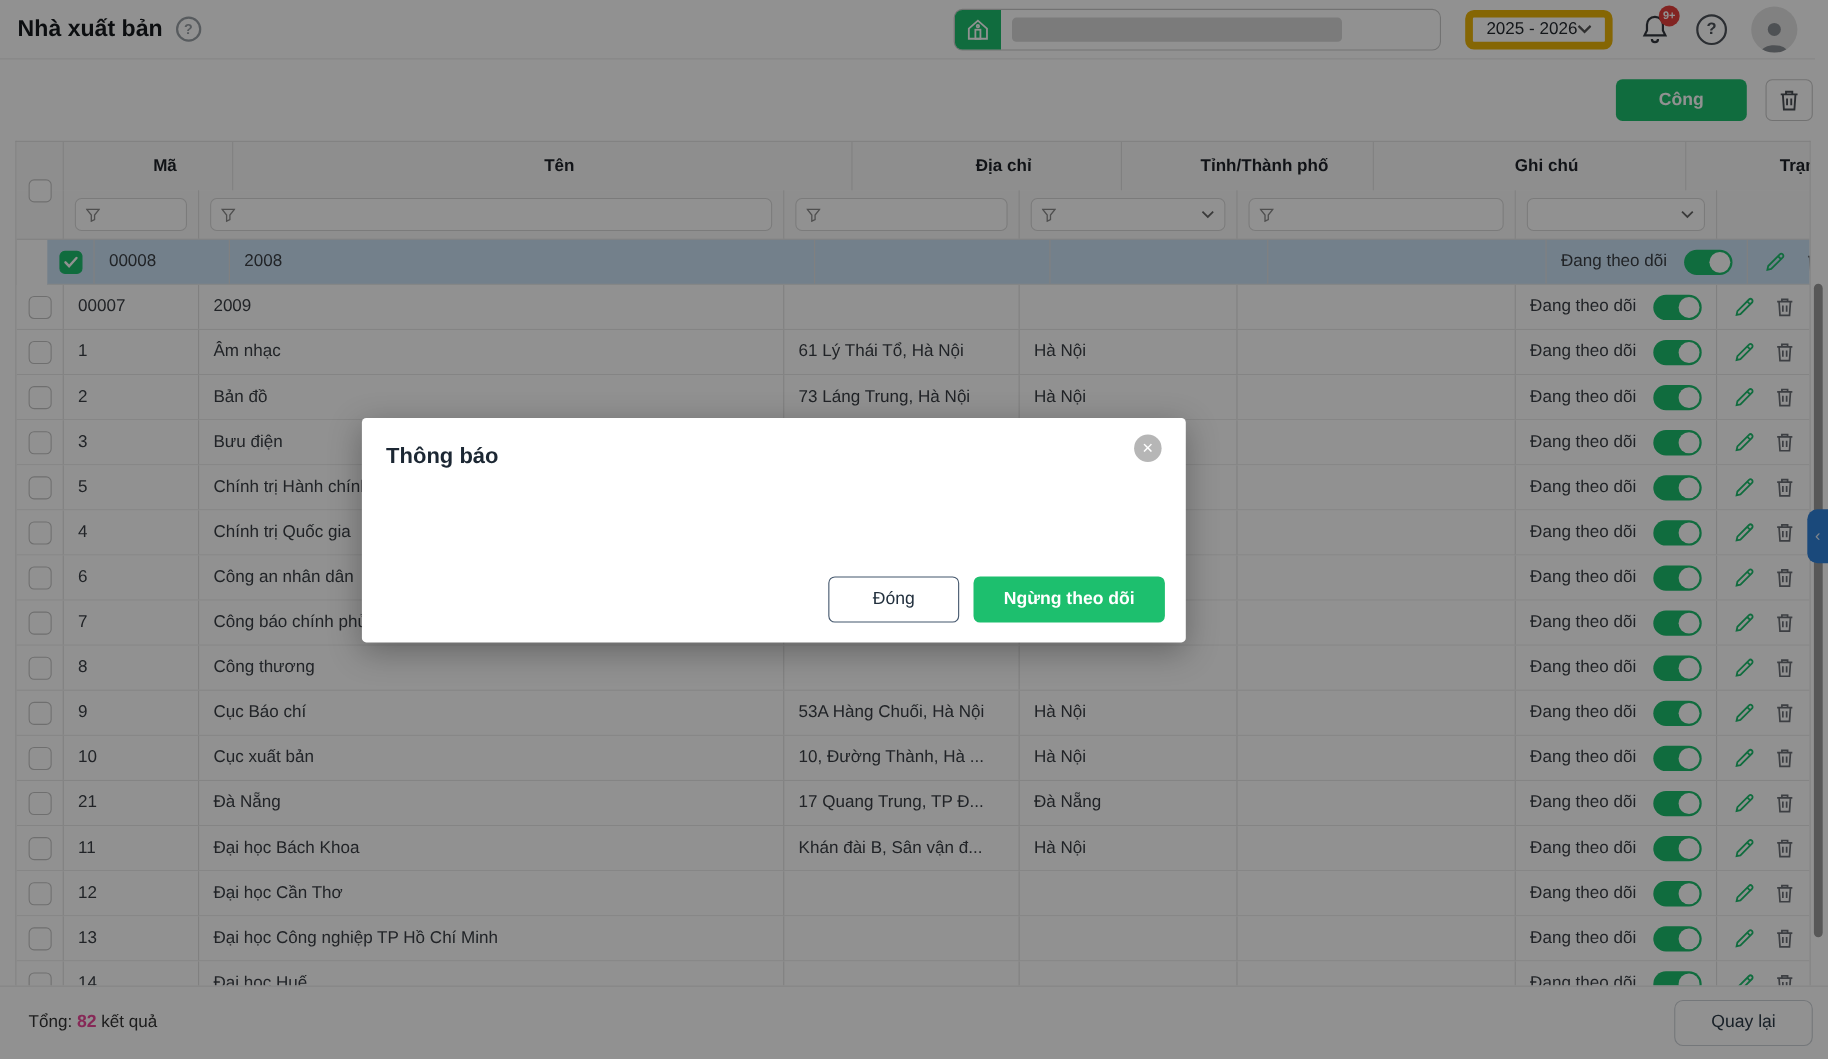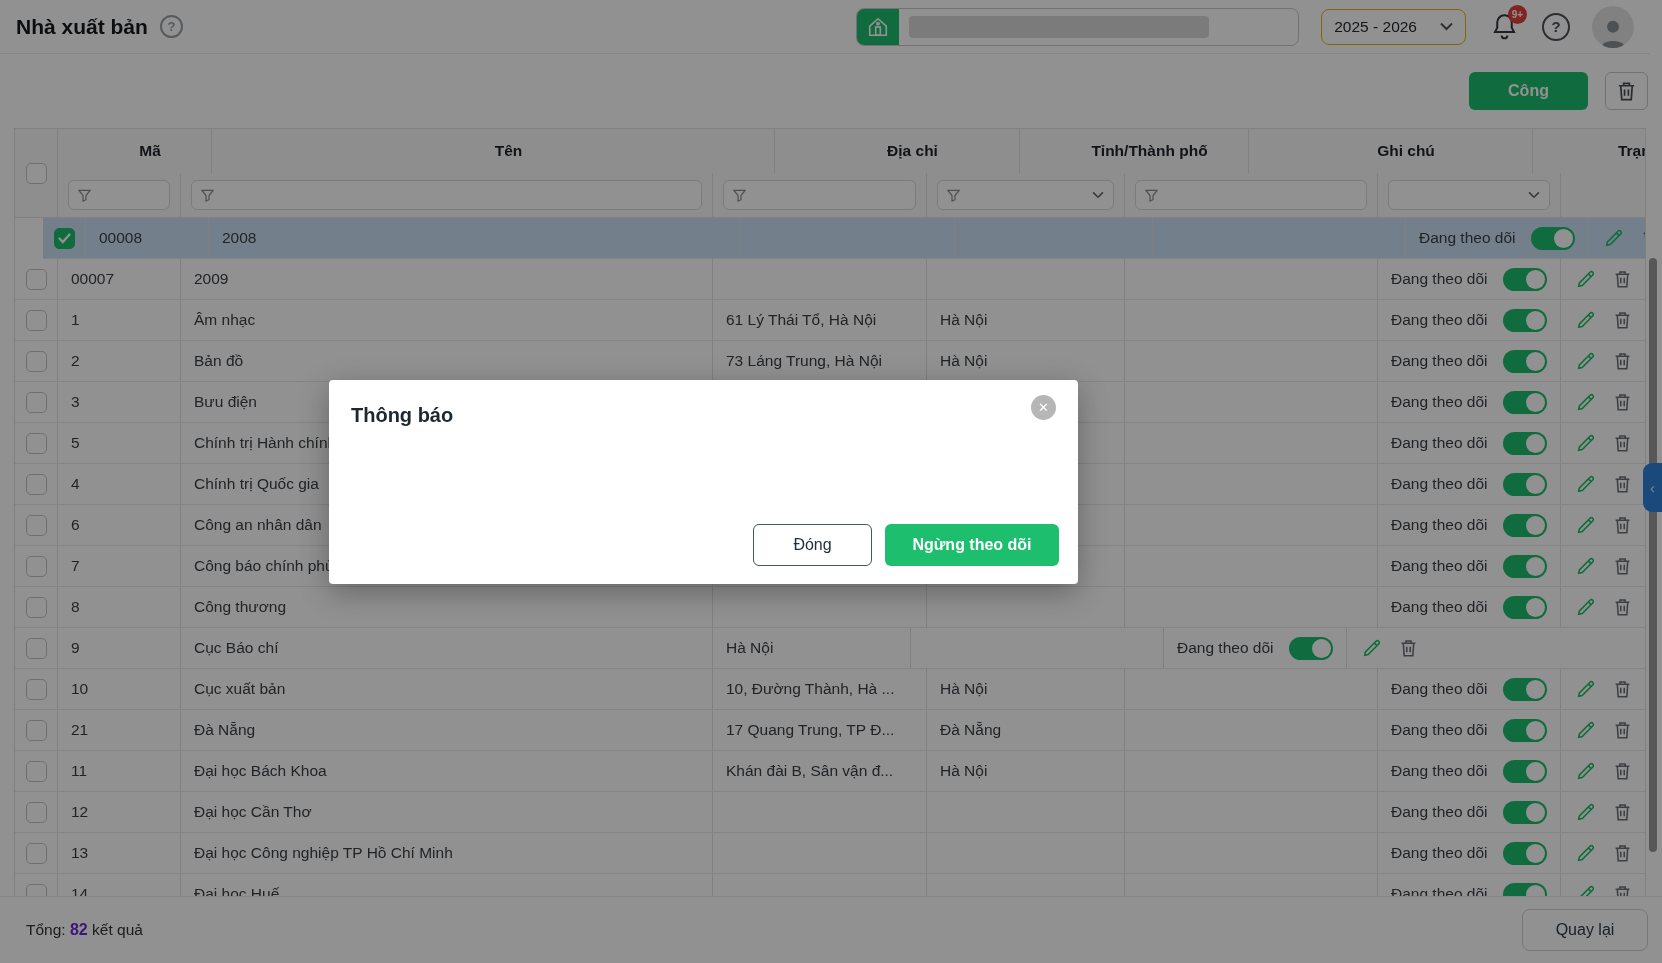--- a/index.html
+++ b/index.html
@@ -14,22 +14,22 @@
     border-bottom:1px solid #ececec; }
   .title-wrap { display:flex; align-items:center; gap:12px; }
   .page-title { font-size:21px; font-weight:bold; color:#16191d; }
   .help-circle { width:23px; height:23px; border:2px solid #9aa0a6; border-radius:50%;
     color:#9aa0a6; font-size:13px; font-weight:bold; display:flex; align-items:center; justify-content:center; }
   .topbar-right { display:flex; align-items:center; gap:22px; }
   .search-group { display:flex; align-items:center; width:443px; height:38px;
     border:1px solid #c9c9c9; border-radius:8px; overflow:hidden; background:#fff; }
   .home-btn { width:42px; height:38px; background:#1dbf6e; display:flex; align-items:center; justify-content:center; flex:none; }
   .blur-blob { display:block; width:300px; height:22px; margin-left:10px; border-radius:4px; background:#d9d9d9; }
-  .year-select { height:36px; min-width:128px; border:1px solid #eab308; border-radius:8px;
-    display:flex; align-items:center; justify-content:space-between; padding:0 12px; gap:23px;
+  .year-select { height:36px; min-width:128px; border:7px solid #eab308; border-radius:8px;
+    display:flex; align-items:center; justify-content:space-between; padding:0 12px; gap:0;
     font-size:15.5px; color:#24292f; background:#fff; cursor:pointer; }
   .bell-wrap { position:relative; width:32px; height:32px; display:flex; align-items:center; justify-content:center; }
   .badge { position:absolute; top:-6px; right:-7px; min-width:19px; height:19px; border-radius:10px;
     background:#e5403c; color:#fff; font-size:10px; font-weight:bold;
     display:flex; align-items:center; justify-content:center; padding:0 3px; }
   .q-circle { width:28px; height:28px; border:2px solid #4c5158; border-radius:50%; color:#4c5158;
     font-size:15px; font-weight:bold; display:flex; align-items:center; justify-content:center; }
   .avatar { width:42px; height:42px; border-radius:50%; background:#e3e3e3; overflow:hidden;
     display:flex; align-items:flex-end; justify-content:center; }
   
@@ -71,21 +71,21 @@
   .toggle { width:44px; height:23px; border-radius:12px; background:#1dbf6e; position:relative; flex:none; cursor:pointer; }
   .toggle::after { content:""; position:absolute; top:2px; right:2px; width:19px; height:19px;
     border-radius:50%; background:#fff; }
   .c-actions { display:flex; align-items:center; justify-content:center; gap:17px; }
   .icon-btn { display:flex; align-items:center; cursor:pointer; }
   
   .footer { position:absolute; left:0; right:0; bottom:0; height:67px; background:#fff;
     border-top:1px solid #e8e8e8; display:flex; align-items:center; justify-content:space-between;
     padding:0 14px 0 26px; }
   .total { font-size:15.5px; color:#333; }
-  .total b { font-size:16px; color:#6d28d9; }
+  .total b { font-size:16px; color:#ec4899; }
   .btn-back { width:126px; height:42px; background:#fff; border:1px solid #ccd1d6; border-radius:8px;
     font-size:16px; color:#2c3a47; font-family:inherit; cursor:pointer; }
   
   .scroll-thumb { position:absolute; left:1649px; top:258px; width:8px; height:594px;
     background:#9a9a9a; border-radius:4px; }
   .side-tab { position:absolute; right:0; top:463px; width:19px; height:49px; background:#2f80d9;
     border-radius:9px 0 0 9px; display:flex; align-items:center; justify-content:center;
     color:#e3ecf5; font-size:15px; cursor:pointer; }
   
   .overlay { position:absolute; inset:0; background:rgba(0,0,0,0.43); z-index:50; }
@@ -509,20 +509,21 @@
       </span>
     </div>
   </div>
       <div class="trow">
     <div class="cell c-check">
           <span class="cb">
       </span>
         </div>
     <div class="cell c-code txt">9</div>
     <div class="cell c-name txt">Cục Báo chí</div>
+    <div class="cell c-addr txt">53A Hàng Chuối, Hà Nội</div>
     <div class="cell c-city txt">Hà Nội</div>
     <div class="cell c-note txt"></div>
     <div class="cell c-status">
       <span class="status-text">Đang theo dõi</span>
       <span class="toggle"></span>
     </div>
     <div class="cell c-actions">
       <span class="icon-btn">
         <svg width="20" height="20" viewBox="0 0 22 22" fill="none" stroke="#1dbf6e" stroke-width="1.8">
               <path d="M3 19 L3.8 15.2 L15.4 3.6 C16.2 2.8 17.6 2.8 18.4 3.6 C19.2 4.4 19.2 5.8 18.4 6.6 L6.8 18.2 Z"></path>

